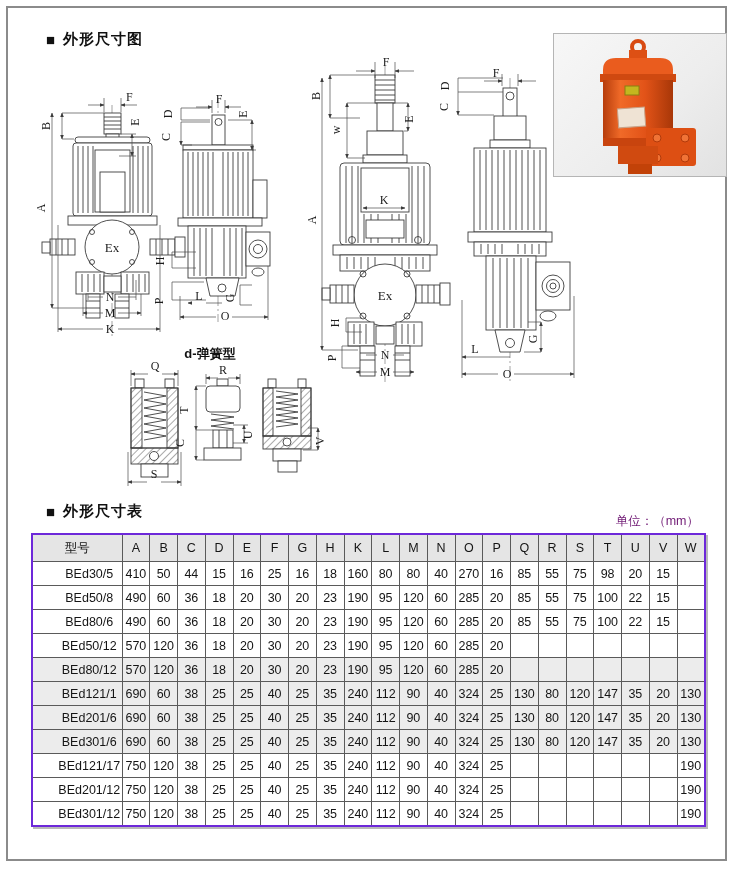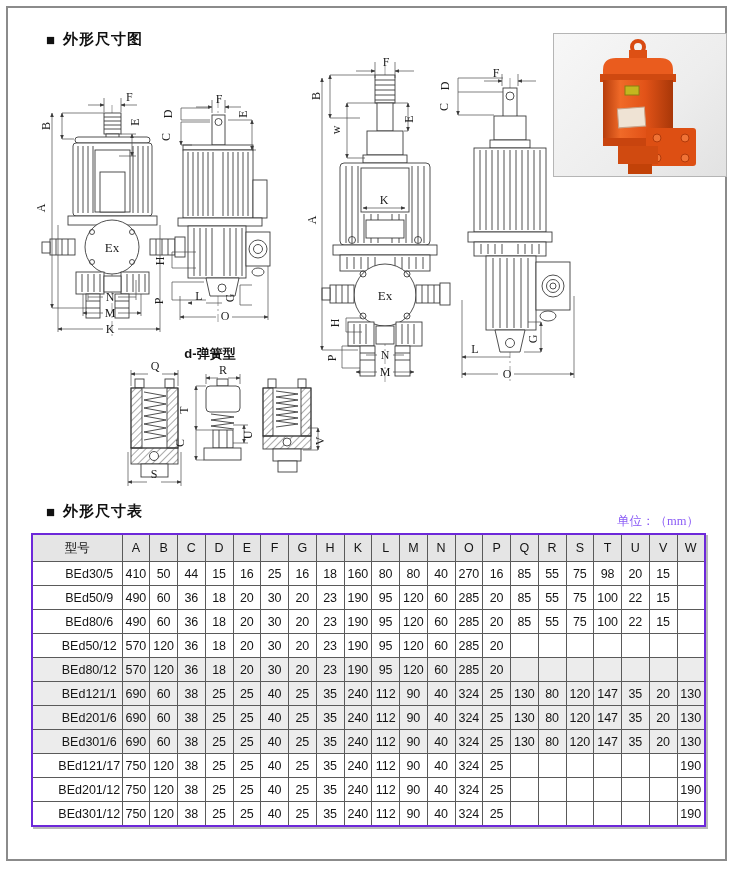--- a/index.html
+++ b/index.html
@@ -11,21 +11,21 @@
     position:absolute;left:6px;top:6px;width:721px;height:855px;
     border:2px solid #8b8b8b;box-sizing:border-box;background:#fff;
   }
   .section-title{
     position:absolute;display:flex;align-items:center;gap:7px;
     font-size:15px;font-weight:bold;color:#111;letter-spacing:1px;
   }
   .section-title .bullet{font-size:15px;line-height:1;}
   .title-diagram{left:46px;top:30px;}
   .title-table{left:46px;top:502px;}
-  .unit-label{position:absolute;right:38px;top:513px;font-size:12.5px;color:#8b5cf6;font-family:Liberation Serif, serif;}
+  .unit-label{position:absolute;right:38px;top:513px;font-size:12.5px;color:#701a75;}
   #drawing-svg{position:absolute;left:0;top:0;}
   .photo-box{
     position:absolute;left:553px;top:33px;width:174px;height:144px;
     border:1px solid #b5b5b5;box-sizing:border-box;
     background:linear-gradient(135deg,#f7f7f7 0%,#ededed 60%,#e2e2e2 100%);
   }
   table.dim-table{
     position:absolute;left:31px;top:533px;width:675px;
     border-collapse:collapse;table-layout:fixed;
     border:2px solid #6d28d9;box-shadow:2px 2px 0 #b9b9b9;
@@ -458,21 +458,21 @@
         <td>16</td>
         <td>85</td>
         <td>55</td>
         <td>75</td>
         <td>98</td>
         <td>20</td>
         <td>15</td>
         <td></td>
       </tr>
       <tr>
-        <td class="model">BEd50/9</td>
+        <td class="model">BEd50/8</td>
         <td>490</td>
         <td>60</td>
         <td>36</td>
         <td>18</td>
         <td>20</td>
         <td>30</td>
         <td>20</td>
         <td>23</td>
         <td>190</td>
         <td>95</td>

